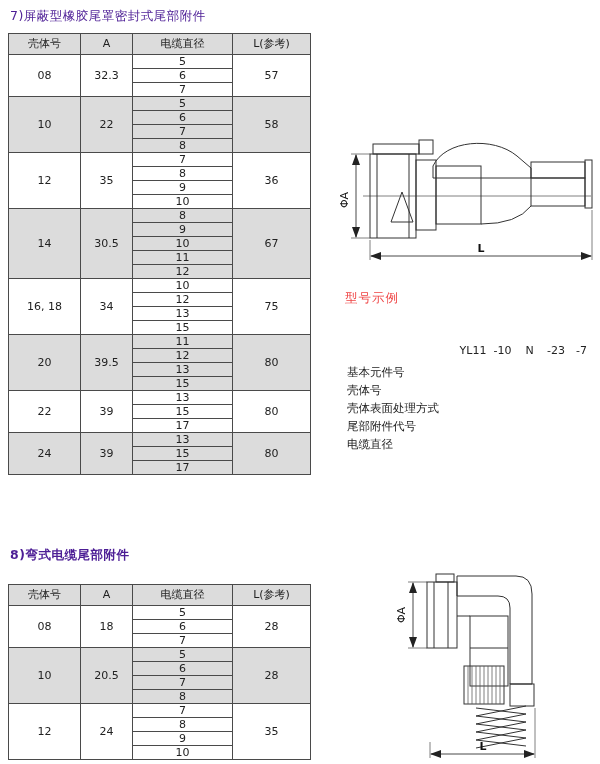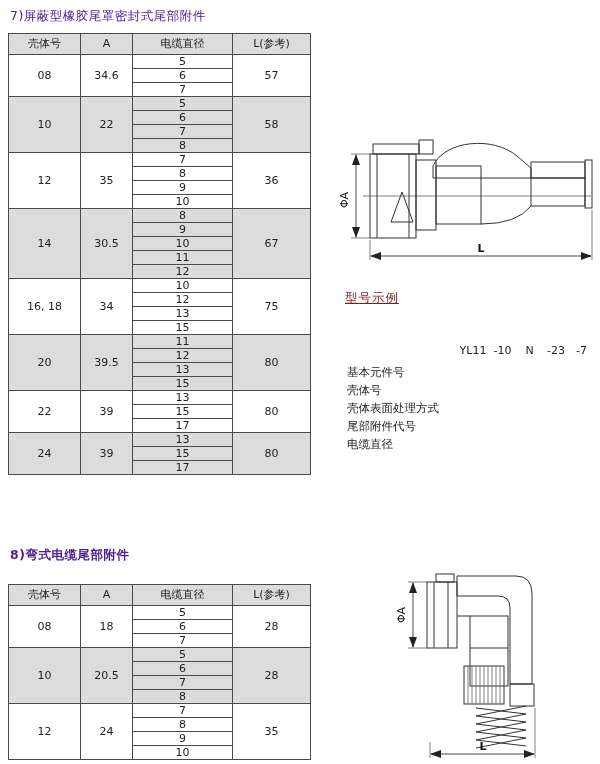--- a/index.html
+++ b/index.html
@@ -1,21 +1,21 @@
 <!DOCTYPE html>
 <html><head>
 <meta charset="utf-8">
 <style>
   html,body{margin:0;padding:0;}
   body{width:600px;height:764px;background:#ffffff;position:relative;overflow:hidden;
        font-family:"DejaVu Sans","Liberation Sans",sans-serif;color:#222;}
   .sec-title{position:absolute;font-size:12.5px;letter-spacing:.5px;color:#4c1d95;}
   #title7{left:10px;top:8px;}
   #title8{left:10px;top:547px;font-weight:bold;}
-  #model-title{position:absolute;left:345px;top:290px;font-size:12.5px;letter-spacing:1px;color:#7f1d1d;text-decoration:underline;}
+  #model-title{position:absolute;left:345px;top:290px;font-size:12.5px;letter-spacing:1px;color:#ef4444;}
 
   table.spec{position:absolute;border-collapse:collapse;table-layout:fixed;width:302px;
              font-size:11px;color:#222;}
   #table7{left:8px;top:33px;}
   #table8{left:8px;top:584px;}
   table.spec th, table.spec td{border:1px solid #4a4a4a;text-align:center;vertical-align:middle;
              padding:0;line-height:12px;height:13px;font-weight:normal;}
   table.spec th{background:#dcdcdc;height:20px;line-height:20px;}
   table.spec col.c1{width:72px;} table.spec col.c2{width:52px;}
   table.spec col.c3{width:100px;} table.spec col.c4{width:78px;}
@@ -55,21 +55,21 @@
       <tr>
         <th>壳体号</th>
         <th>A</th>
         <th>电缆直径</th>
         <th>L(参考)</th>
       </tr>
     </thead>
   <tbody>
       <tr>
         <td rowspan="3">08</td>
-        <td rowspan="3">34.6</td>
+        <td rowspan="3">32.3</td>
         <td>5</td>
         <td rowspan="3">57</td>
       </tr>
       <tr>
         <td>6</td>
       </tr>
       <tr>
         <td>7</td>
       </tr>
       <tr class="shaded">

